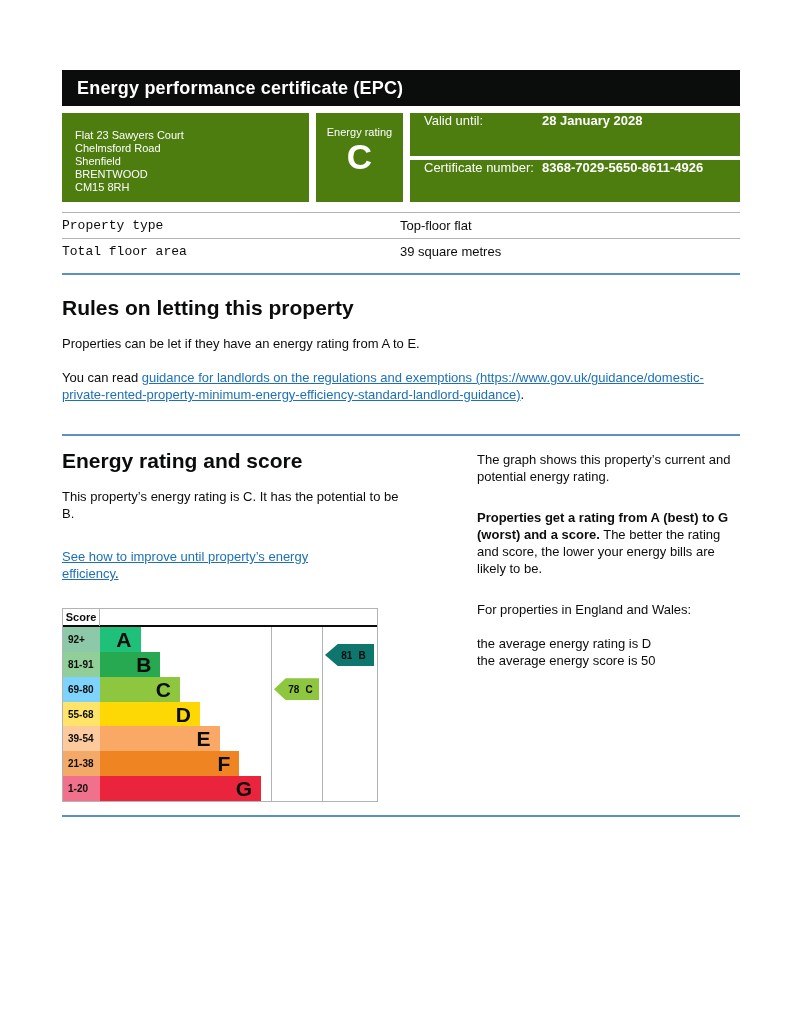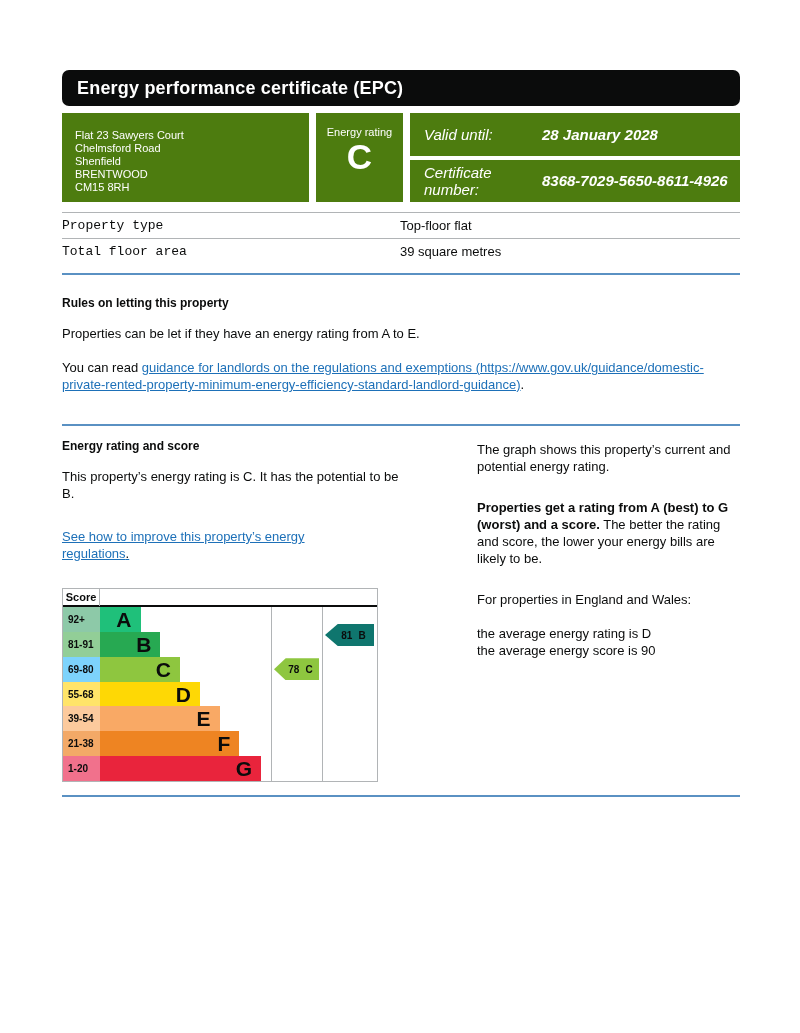--- a/index.html
+++ b/index.html
@@ -9,51 +9,51 @@
     color: #0b0c0c;
     padding: 70px 60px 0 62px;
     overflow: hidden;
   }
   .content { width: 678px; }
 
   
   .title-bar {
     background: #0b0c0c; color: #ffffff;
     height: 36px; display: flex; align-items: center;
-    padding-left: 15px; margin-bottom: 7px; border-radius: 7px;
+    padding-left: 15px; margin-bottom: 7px;
   }
   .title-bar h1 { font-size: 18px; font-weight: bold; letter-spacing: 0.2px; }
 
   
   .summary-row { display: flex; height: 89px; margin-bottom: 10px; }
   .box { background: #4d7c0f; color: #ffffff; }
   .address-box { width: 247px; padding: 16px 0 0 13px; font-size: 11px; line-height: 13px; }
   .rating-box {
     width: 87px; margin-left: 7px; text-align: center;
     display: flex; flex-direction: column; align-items: center; padding-top: 13px;
   }
   .rating-box .rating-label { font-size: 11px; }
   .rating-box .rating-letter { font-size: 35px; font-weight: bold; line-height: 38px; }
   .right-stack { flex: 1; margin-left: 7px; display: flex; flex-direction: column; }
-  .right-stack .box { flex: 1; display: flex; align-items: center; font-size: 15px; font-style: italic; }
+  .right-stack .box { flex: 1; display: flex; font-size: 13px; }
   .right-stack .box + .box { margin-top: 4px; }
   .kv-label { width: 118px; margin-left: 14px; }
   .kv-value { font-weight: bold; }
 
   
   .prop-table { width: 100%; border-collapse: collapse; font-size: 13px; }
   .prop-table td { border-top: 1px solid #b1b4b6; padding: 5px 0 5px 0; height: 24px; }
   .prop-table td.label-cell { width: 338px; font-family: Liberation Mono, monospace; }
 
   .blue-divider { border: none; border-top: 2px solid #5a91c3; height: 0; }
   .div-1 { margin-top: 9px; margin-bottom: 21px; }
   .div-2 { margin-top: 31px; margin-bottom: 13px; }
   .div-3 { margin-top: 13px; }
 
-  h2 { font-size: 12px; font-weight: bold; margin-bottom: 15px; }
+  h2 { font-size: 21px; font-weight: bold; margin-bottom: 15px; }
   p { font-size: 13px; line-height: 17px; }
   a { color: #1d70b8; text-decoration: underline; cursor: pointer; }
 
   .rules-section p.p1 { margin-bottom: 17px; }
   .rules-section p.p2 { margin-bottom: 0; }
 
   
   .rating-section { display: flex; }
   .rating-left { width: 367px; }
   .rating-right { flex: 1; padding-top: 2px; margin-left: 48px; }
@@ -145,21 +145,21 @@
     <p class="p1">Properties can be let if they have an energy rating from A to E.</p>
     <p class="p2"><span>You can read </span><a>guidance for landlords on the regulations and exemptions (https://www.gov.uk/guidance/domestic-private-rented-property-minimum-energy-efficiency-standard-landlord-guidance)</a><span>.</span></p>
   </div>
 
   <hr class="blue-divider div-2">
 
   <div class="rating-section">
     <div class="rating-left">
       <h2>Energy rating and score</h2>
       <p class="intro">This property’s energy rating is C. It has the potential to be B.</p>
-      <p class="improve-wrap"><a class="improve-link"><span>See how to improve this property’s energy regulations</span><span style="color:#0b0c0c">.</span></a></p>
+      <p class="improve-wrap"><a class="improve-link"><span>See how to improve until property’s energy efficiency</span><span style="color:#0b0c0c">.</span></a></p>
 
       <div class="chart">
         <div class="chart-header">
           <div class="ch-score">Score</div>
           <div class="ch-rating">Energy rating</div>
           <div class="ch-current">Current</div>
           <div class="ch-potential">Potential</div>
         </div>
         <div class="chart-body">
           <div class="bands-col">
@@ -234,19 +234,19 @@
           </div>
         </div>
       </div>
     </div>
 
     <div class="rating-right">
       <p>The graph shows this property’s current and potential energy rating.</p>
       <p><b>Properties get a rating from A (best) to G (worst) and a score.</b><span> The better the rating and score, the lower your energy bills are likely to be.</span></p>
       <p class="tight">For properties in England and Wales:</p>
       <p class="lines">the average energy rating is D</p>
-      <p class="lines">the average energy score is 90</p>
+      <p class="lines">the average energy score is 50</p>
     </div>
   </div>
 
   <hr class="blue-divider div-3">
 
 </div>
 
 </body></html>

